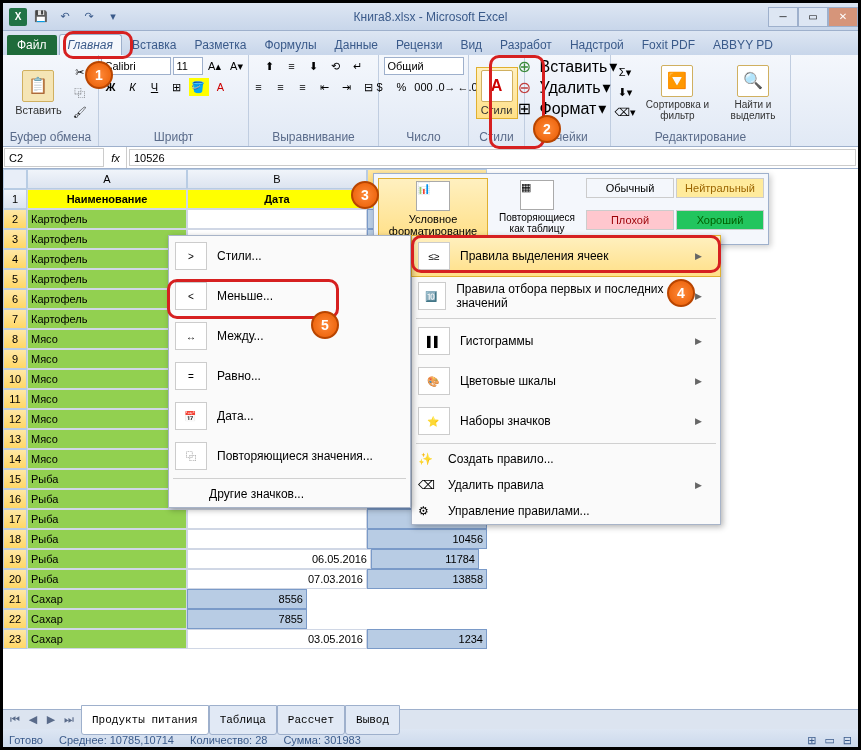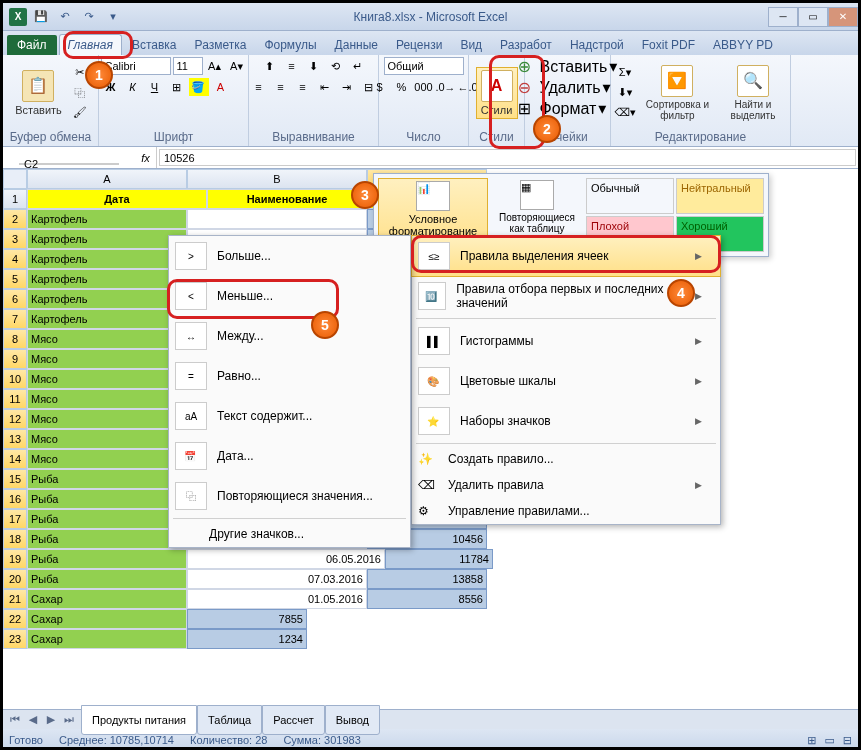--- a/index.html
+++ b/index.html
@@ -29,21 +29,21 @@
 .big-btn { display: flex; flex-direction: column; align-items: center; gap: 2px; padding: 2px 4px; cursor: pointer; }
 .big-btn-icon { width: 32px; height: 32px; background: #f5e5b5; border: 1px solid #d0b060; border-radius: 2px; display: flex; align-items: center; justify-content: center; }
 .big-btn-label { font-size: 11px; color: #333; }
 .small-controls { display: flex; flex-direction: column; gap: 2px; font-size: 11px; }
 .small-row { display: flex; gap: 2px; align-items: center; }
 .small-btn { width: 20px; height: 18px; border: 1px solid transparent; display: flex; align-items: center; justify-content: center; font-size: 11px; cursor: pointer; }
 .combo { height: 18px; border: 1px solid #9eb0cc; background: #fff; font-size: 11px; padding: 0 3px; display: flex; align-items: center; }
 
 
 .formula-bar { height: 22px; display: flex; border-bottom: 1px solid #9eb0cc; }
-.name-box { width: 100px; border: 1px solid #ccc; background: #fff; font-size: 11px; display: flex; align-items: center; padding: 0 4px; margin: 16px; }
+.name-box { width: 100px; border: 1px solid #ccc; background: #fff; font-size: 11px; display: flex; align-items: center; padding: 0 4px; margin: 1px; }
 .fx-btn { width: 22px; display: flex; align-items: center; justify-content: center; font-style: italic; font-size: 11px; border-right: 1px solid #ccc; }
 .formula-input { flex: 1; border: 1px solid #ccc; background: #fff; font-size: 11px; padding: 0 4px; margin: 2px; display: flex; align-items: center; }
 
 
 .grid-area { position: relative; height: 540px; overflow: hidden; }
 .col-headers { display: flex; height: 20px; margin-left: 24px; }
 .col-header { border: 1px solid #b8cce4; background: linear-gradient(#f0f4fa, #dce4f0); font-size: 11px; text-align: center; line-height: 18px; }
 .col-header.sel { background: linear-gradient(#ffe8a6, #ffd766); }
 .row-header { width: 24px; border: 1px solid #b8cce4; background: linear-gradient(#f0f4fa, #dce4f0); font-size: 11px; text-align: center; line-height: 18px; }
 .row-header.sel { background: linear-gradient(#ffe8a6, #ffd766); }
@@ -53,41 +53,41 @@
 .cell { border: 1px solid #d0d7e5; font-size: 11px; padding: 0 3px; line-height: 18px; overflow: hidden; white-space: nowrap; }
 .cell.hdr { background: #ffff00; font-weight: bold; text-align: center; }
 .cell.green { background: #92d050; }
 .cell.sel { background: #b8cce4; border: 1px solid #7a9ac8; text-align: right; }
 .cell.date { text-align: right; }
 
 
 .sheet-tabs { height: 20px; background: #dce4f0; display: flex; align-items: center; border-top: 1px solid #9eb0cc; font-size: 11px; }
 .sheet-nav { display: flex; gap: 2px; padding: 0 4px; }
 .sheet-nav-btn { width: 16px; text-align: center; cursor: pointer; color: #5a6b8a; }
-.sheet-tab { padding: 8px 10px; border: 1px solid #9eb0cc; background: #fff; cursor: pointer; border-radius: 0 0 3px 3px; }
+.sheet-tab { padding: 8px 10px; border: 1px solid #9eb0cc; background: #fff; cursor: pointer; border-radius: 0 0 3px 3px; font-family: Liberation Mono, monospace; }
 .sheet-tab:not(.active) { background: #e1e9f5; }
 
 
 .status-bar { height: 22px; background: linear-gradient(#dde6f3, #c8d6ea); display: flex; align-items: center; font-size: 11px; color: #3a5a8a; padding: 0 6px; gap: 16px; }
 .status-bar .right { margin-left: auto; display: flex; gap: 8px; align-items: center; }
 
 
 .menu { position: absolute; background: #fafafa; border: 1px solid #a8b4c8; box-shadow: 2px 2px 6px rgba(0,0,0,0.3); font-size: 12px; }
 .menu-item { display: flex; align-items: center; padding: 6px 18px 6px 6px; cursor: pointer; gap: 10px; min-height: 32px; }
 .menu-item:hover, .menu-item.hover { background: linear-gradient(#fff0c0, #ffe088); border: 1px solid #e0b030; margin: -1px; }
 .menu-icon { width: 32px; height: 28px; display: flex; align-items: center; justify-content: center; border: 1px solid #ccc; background: #fff; font-size: 10px; }
 .menu-sep { height: 1px; background: #d0d0d0; margin: 2px 4px; }
 .menu-arrow { margin-left: auto; font-size: 9px; color: #666; }
 
 
 .styles-popup { position: absolute; top: 170px; left: 370px; background: #f4f7fc; border: 1px solid #9eb0cc; display: flex; padding: 4px; gap: 4px; box-shadow: 2px 2px 6px rgba(0,0,0,0.2); }
 .gallery-btn { display: flex; flex-direction: column; align-items: center; padding: 2px 6px; cursor: pointer; font-size: 11px; gap: 2px; }
 .gallery-btn.active { background: linear-gradient(#fff0c0, #ffe088); border: 1px solid #e0b030; }
 .style-cells { display: grid; grid-template-columns: 1fr 1fr; gap: 2px; }
-.style-cell { width: 88px; height: 36px; border: 1px solid #ccc; font-size: 11px; padding: 0 4px; line-height: 18px; cursor: pointer; }
+.style-cell { width: 88px; height: 20px; border: 1px solid #ccc; font-size: 11px; padding: 0 4px; line-height: 18px; cursor: pointer; text-align: center; }
 
 
 .marker { position: absolute; width: 28px; height: 28px; border-radius: 50%; background: radial-gradient(#ff8a3a, #e85a00); color: #fff; font-weight: bold; display: flex; align-items: center; justify-content: center; font-size: 14px; border: 2px solid #b84500; z-index: 100; }
 .highlight-box { position: absolute; border: 3px solid #d62020; border-radius: 10px; z-index: 90; pointer-events: none; }
 
 .styles-ribbon-btn { border: 1px solid #e0b030; background: linear-gradient(#fff0c0, #ffe088); }
 </style>
 </head>
 <body>
 
@@ -247,22 +247,22 @@
 <div class="grid-area">
   <div class="corner"></div>
   <div class="col-headers">
     <div class="col-header" style="width:160px">A</div>
     <div class="col-header" style="width:180px">B</div>
     <div class="col-header sel" style="width:120px">C</div>
   </div>
   <div class="grid-rows" id="grid-rows">
     <div class="grid-row">
       <div class="row-header">1</div>
+      <div class="cell hdr" style="width:160px">Наименование</div>
       <div class="cell hdr" style="width:180px">Дата</div>
-      <div class="cell hdr" style="width:160px">Наименование</div>
       <div class="cell hdr" style="width:120px"></div>
     </div>
   <div class="grid-row">
         <div class="row-header sel">2</div>
         <div class="cell green" style="width:160px">Картофель</div>
         <div class="cell date" style="width:180px"></div>
         <div class="cell sel" style="width:120px"></div>
       </div>
       <div class="grid-row">
         <div class="row-header sel">3</div>
@@ -356,43 +356,43 @@
       </div>
       <div class="grid-row">
         <div class="row-header sel">18</div>
         <div class="cell green" style="width:160px">Рыба</div>
         <div class="cell date" style="width:180px"></div>
         <div class="cell sel" style="width:120px">10456</div>
       </div>
       <div class="grid-row">
         <div class="row-header sel">19</div>
         <div class="cell green" style="width:160px">Рыба</div>
-        <div class="cell date" style="width:198px">06.05.2016</div>
+        <div class="cell date" style="width:184px">06.05.2016</div>
         <div class="cell sel" style="width:108px">11784</div>
       </div>
       <div class="grid-row">
         <div class="row-header sel">20</div>
         <div class="cell green" style="width:160px">Рыба</div>
         <div class="cell date" style="width:180px">07.03.2016</div>
         <div class="cell sel" style="width:120px">13858</div>
       </div>
       <div class="grid-row">
         <div class="row-header sel">21</div>
         <div class="cell green" style="width:160px">Сахар</div>
-        <div class="cell date" style="width:180px">01.05.2016</div>
         <div class="cell sel" style="width:120px">8556</div>
       </div>
       <div class="grid-row">
         <div class="row-header sel">22</div>
         <div class="cell green" style="width:160px">Сахар</div>
         <div class="cell sel" style="width:120px">7855</div>
       </div>
       <div class="grid-row">
         <div class="row-header sel">23</div>
         <div class="cell green" style="width:160px">Сахар</div>
+        <div class="cell date" style="width:180px">03.05.2016</div>
         <div class="cell sel" style="width:120px">1234</div>
       </div>
     </div>
 </div>
 
 <div class="sheet-tabs">
   <div class="sheet-nav">
     <div class="sheet-nav-btn">⏮</div>
     <div class="sheet-nav-btn">◀</div>
     <div class="sheet-nav-btn">▶</div>
@@ -472,37 +472,33 @@
   </div>
   <div class="menu-item" style="min-height:22px">
     <span style="width:20px">⚙</span>
     <span>Управление правилами...</span>
   </div>
 </div>
 
 <div class="menu" style="top:232px;left:165px;width:243px">
   <div class="menu-item">
     <div class="menu-icon">&gt;</div>
-    <span>Больше...</span>
+    <span>Стили...</span>
   </div>
   <div class="menu-item">
     <div class="menu-icon">&lt;</div>
     <span>Меньше...</span>
   </div>
   <div class="menu-item">
     <div class="menu-icon">↔</div>
     <span>Между...</span>
   </div>
   <div class="menu-item">
     <div class="menu-icon">=</div>
     <span>Равно...</span>
-  </div>
-  <div class="menu-item">
-    <div class="menu-icon">aA</div>
-    <span>Текст содержит...</span>
   </div>
   <div class="menu-item">
     <div class="menu-icon">📅</div>
     <span>Дата...</span>
   </div>
   <div class="menu-item">
     <div class="menu-icon">⿻</div>
     <span>Повторяющиеся значения...</span>
   </div>
   <div class="menu-sep"></div>

